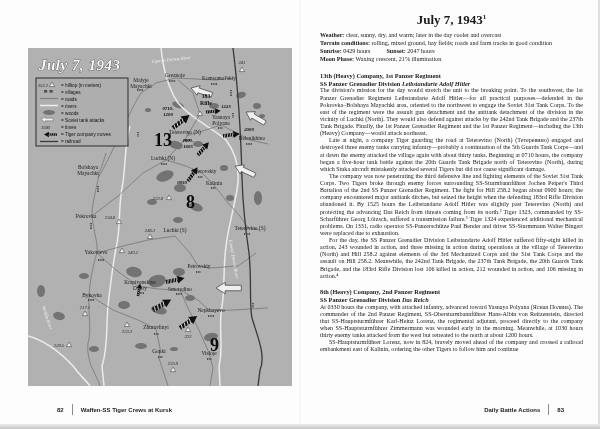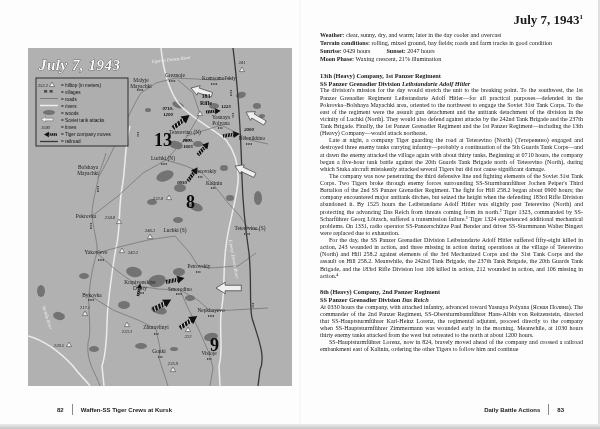--- a/index.html
+++ b/index.html
@@ -27,21 +27,21 @@
   .legend-text{font-size:4.7px;fill:#111;font-family:"Liberation Sans",sans-serif;}
   .legend-num{font-size:4.4px;font-style:italic;fill:#111;}
   .road{stroke:#6f6f6f;stroke-width:0.7;fill:none;}
   .river{stroke:#ebebeb;stroke-width:1.5;fill:none;}
   .rail{stroke:#383838;stroke-width:1.3;fill:none;}
   .wood{fill:#737373;}
   .vil{stroke:#4e4e4e;stroke-width:1.8;stroke-dasharray:1.3 1;fill:none;}
 
   
   .rp{position:absolute;left:320px;top:12px;width:263px;}
-  .rp-title{text-align:right;font-size:13px;font-weight:bold;margin:0 0 4px 0;}
+  .rp-title{text-align:center;font-size:13px;font-weight:bold;margin:0 0 4px 0;}
   .rp-title sup{font-size:7px;}
   .meta{font-size:6.1px;line-height:1.3;}
   .meta b{font-weight:bold;}
   .meta .gap{display:inline-block;width:16px;}
   .sec-h{font-size:6.3px;font-weight:bold;line-height:1.25;margin-top:8px;}
   .para{font-size:6.05px;line-height:1.18;text-align:justify;margin:0;}
   .ind{text-indent:9px;}
 
   
   .footer{position:absolute;top:404px;display:flex;align-items:center;gap:8px;

